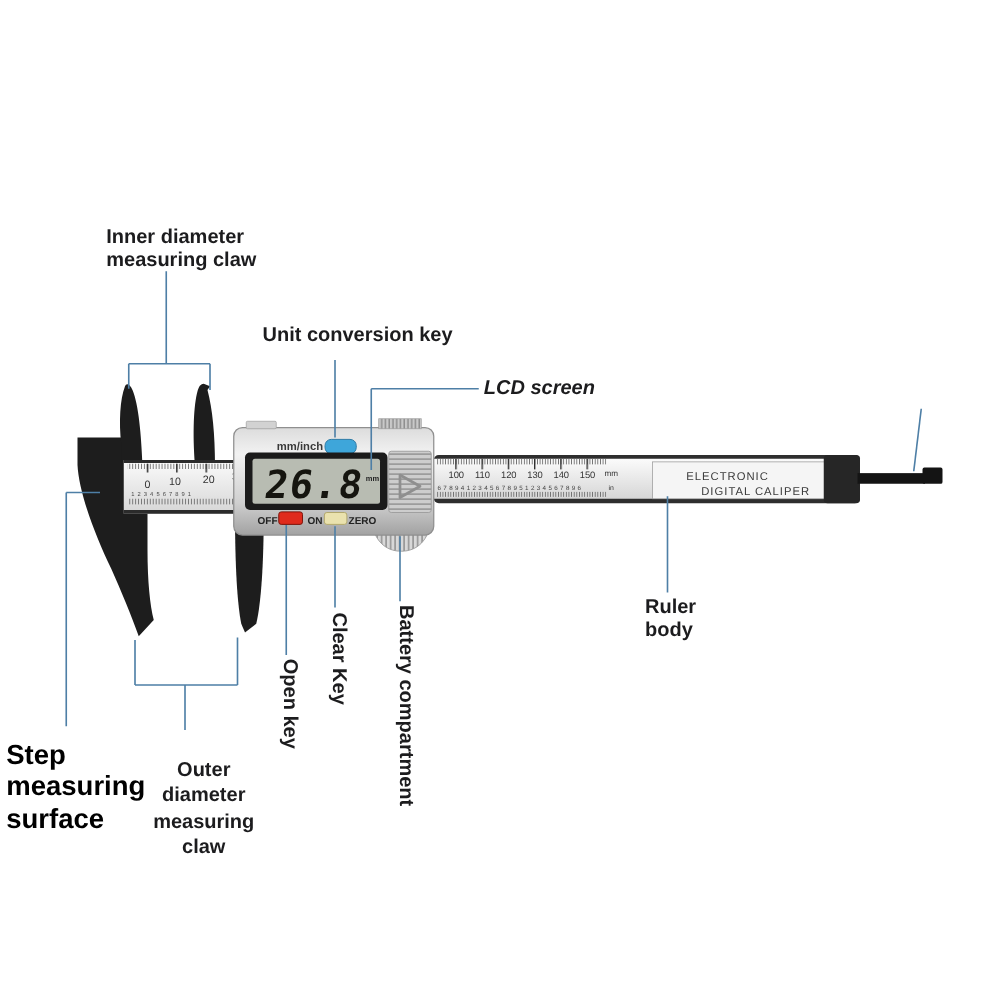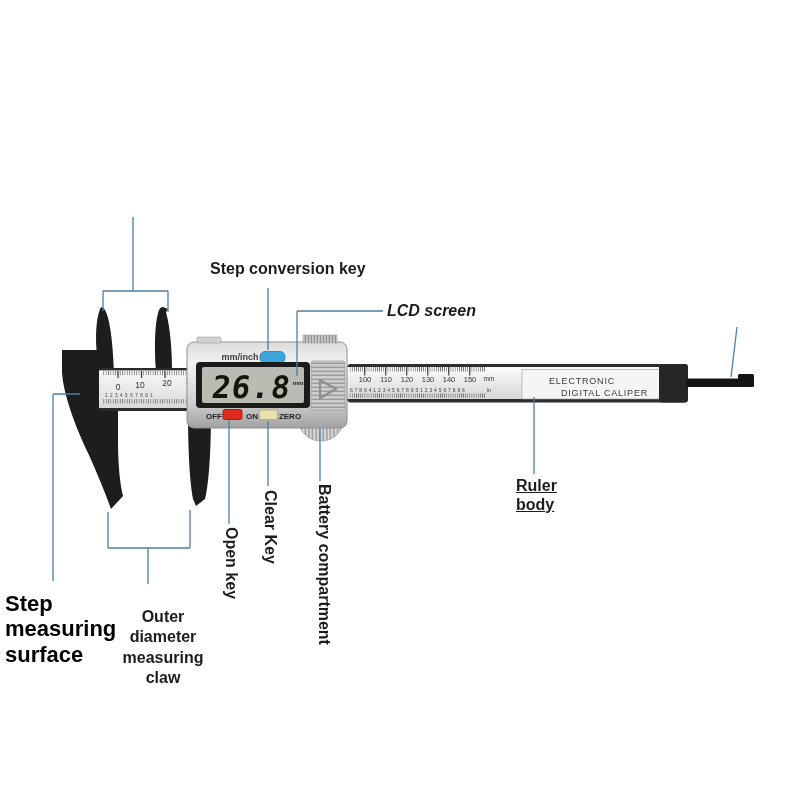--- a/index.html
+++ b/index.html
@@ -128,23 +128,25 @@
     <path d="M737,327 L731,377"></path>
     <path d="M534,397 V474"></path>
     <path d="M320,429 V481"></path>
     <path d="M268,421 V486"></path>
     <path d="M229,420 V524"></path>
     <path d="M108,512 V548 M190,510 V548 M108,548 H190 M148,548 V584"></path>
     <path d="M80,394 H53 M53,394 V581"></path>
   </g>
 </svg>
 
-<div class="lbl" style="left:210px;top:259px;">Step conversion key</div>
+<div class="lbl" style="left:85px;top:180px;">Inner diameter
+measuring claw</div>
+<div class="lbl" style="left:210px;top:259px;">Unit conversion key</div>
 <div class="lbl" style="left:387px;top:301px;font-style:italic;">LCD screen</div>
-<div class="lbl" style="left:516px;top:476px;text-decoration:underline;">Ruler
+<div class="lbl" style="left:516px;top:476px;">Ruler
 body</div>
 <div class="lbl rot" style="left:334px;top:484px;">Battery compartment</div>
 <div class="lbl rot" style="left:280px;top:490px;">Clear Key</div>
 <div class="lbl rot" style="left:241px;top:527px;">Open key</div>
 <div class="lbl center outer" style="left:113px;top:607px;width:100px;">Outer
 diameter
 measuring
 claw</div>
 <div class="lbl big" style="left:5px;top:591px;">Step
 measuring

